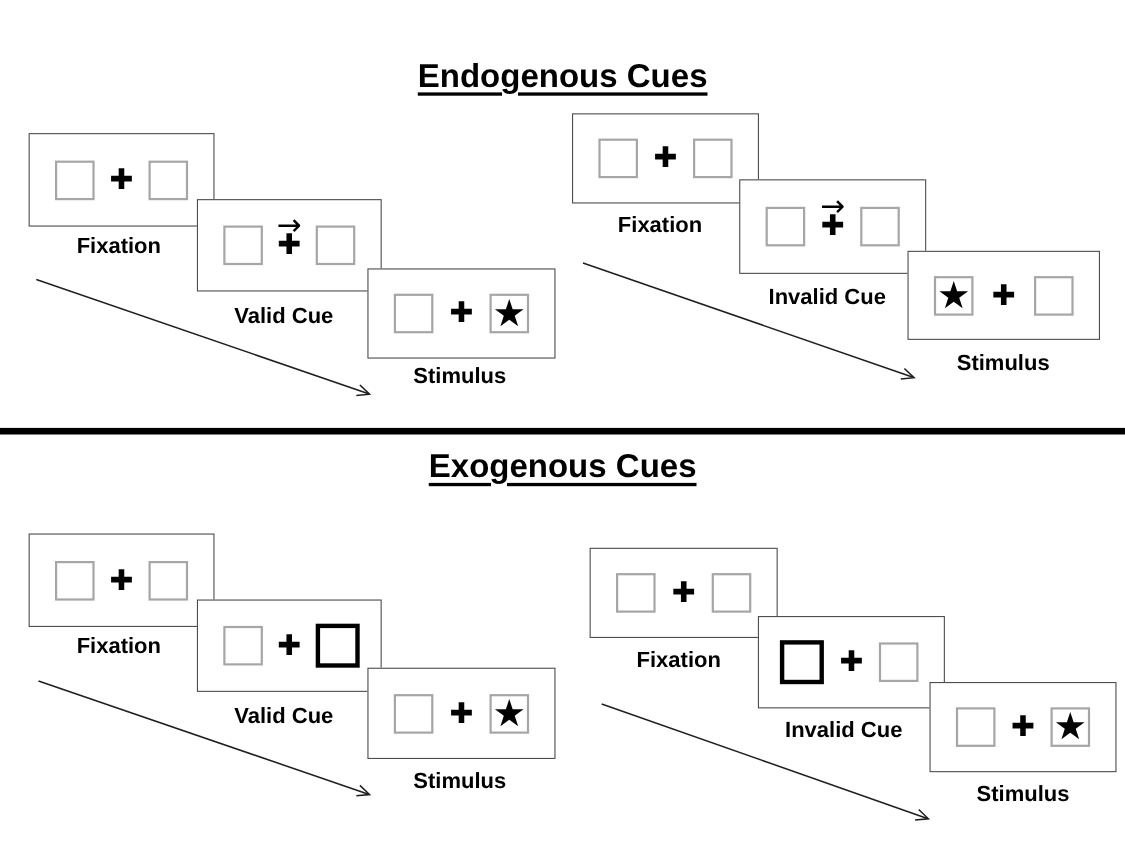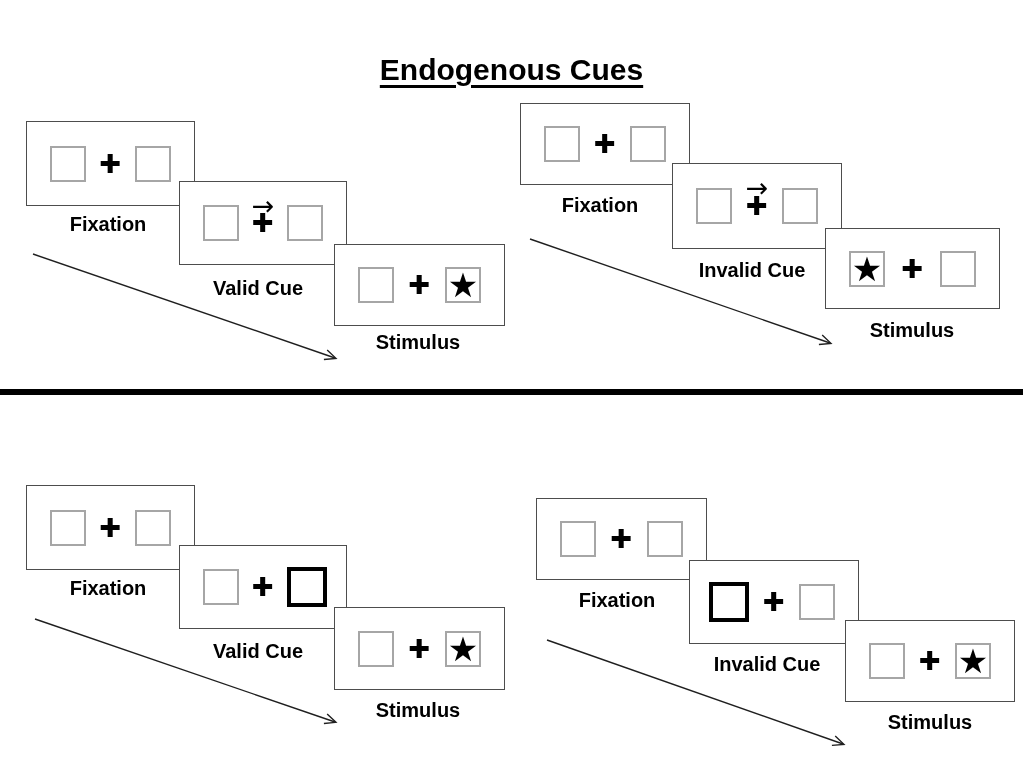--- a/index.html
+++ b/index.html
@@ -63,20 +63,21 @@
       </marker>
     </defs>
     <line x1="33" y1="254" x2="335" y2="358" stroke="#1f1f1f" stroke-width="1.4" marker-end="url(#openhead)"></line>
     <line x1="530" y1="239" x2="830" y2="343" stroke="#1f1f1f" stroke-width="1.4" marker-end="url(#openhead)"></line>
     <line x1="35" y1="619" x2="335" y2="722" stroke="#1f1f1f" stroke-width="1.4" marker-end="url(#openhead)"></line>
     <line x1="547" y1="640" x2="843" y2="744" stroke="#1f1f1f" stroke-width="1.4" marker-end="url(#openhead)"></line>
   </svg>
 
   <div id="title-endogenous" class="section-title">Endogenous Cues</div>
   <div class="divider"></div>
+  <div id="title-exogenous" class="section-title">Exogenous Cues</div>
 
   <div class="panel" style="left:26px;top:121px;width:169px;height:85px">
     <span class="sq left"></span>
     <span class="plus">✚</span>
     <span class="sq right"></span>
   </div>
   <div class="panel" style="left:179px;top:181px;width:168px;height:84px">
     <span class="sq left"></span>
     <span class="cue-arrow">→</span>
     <span class="plus">✚</span>

